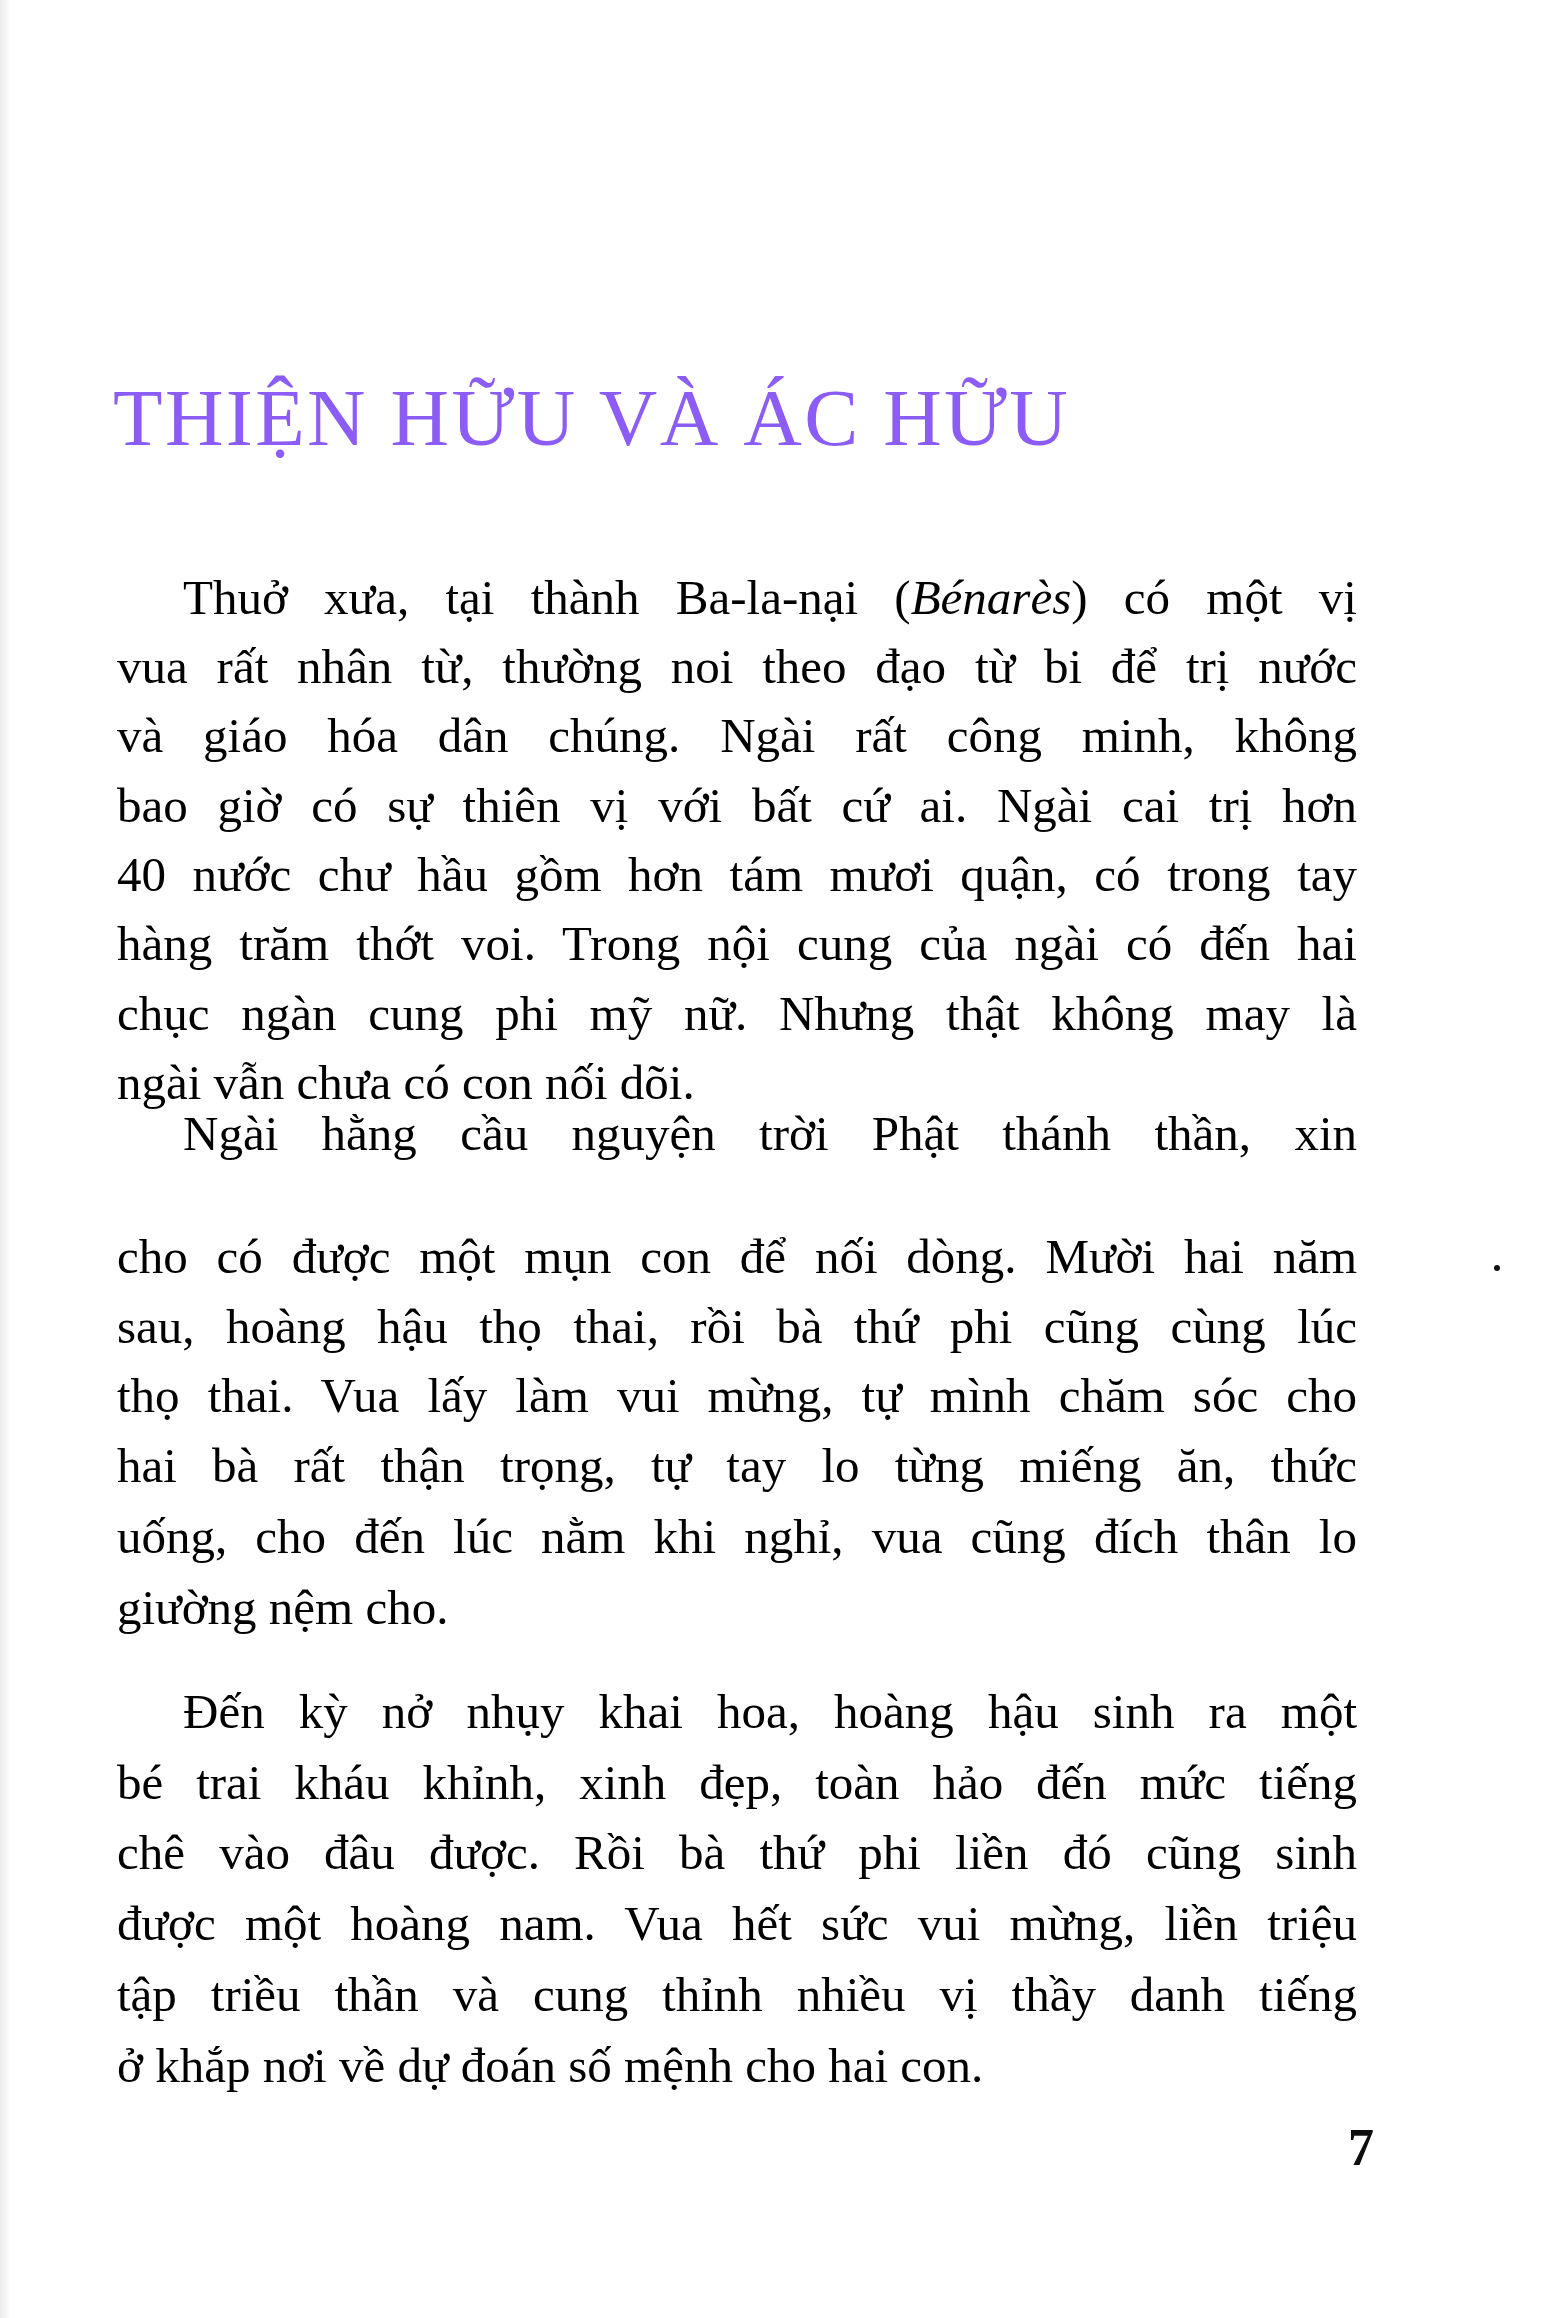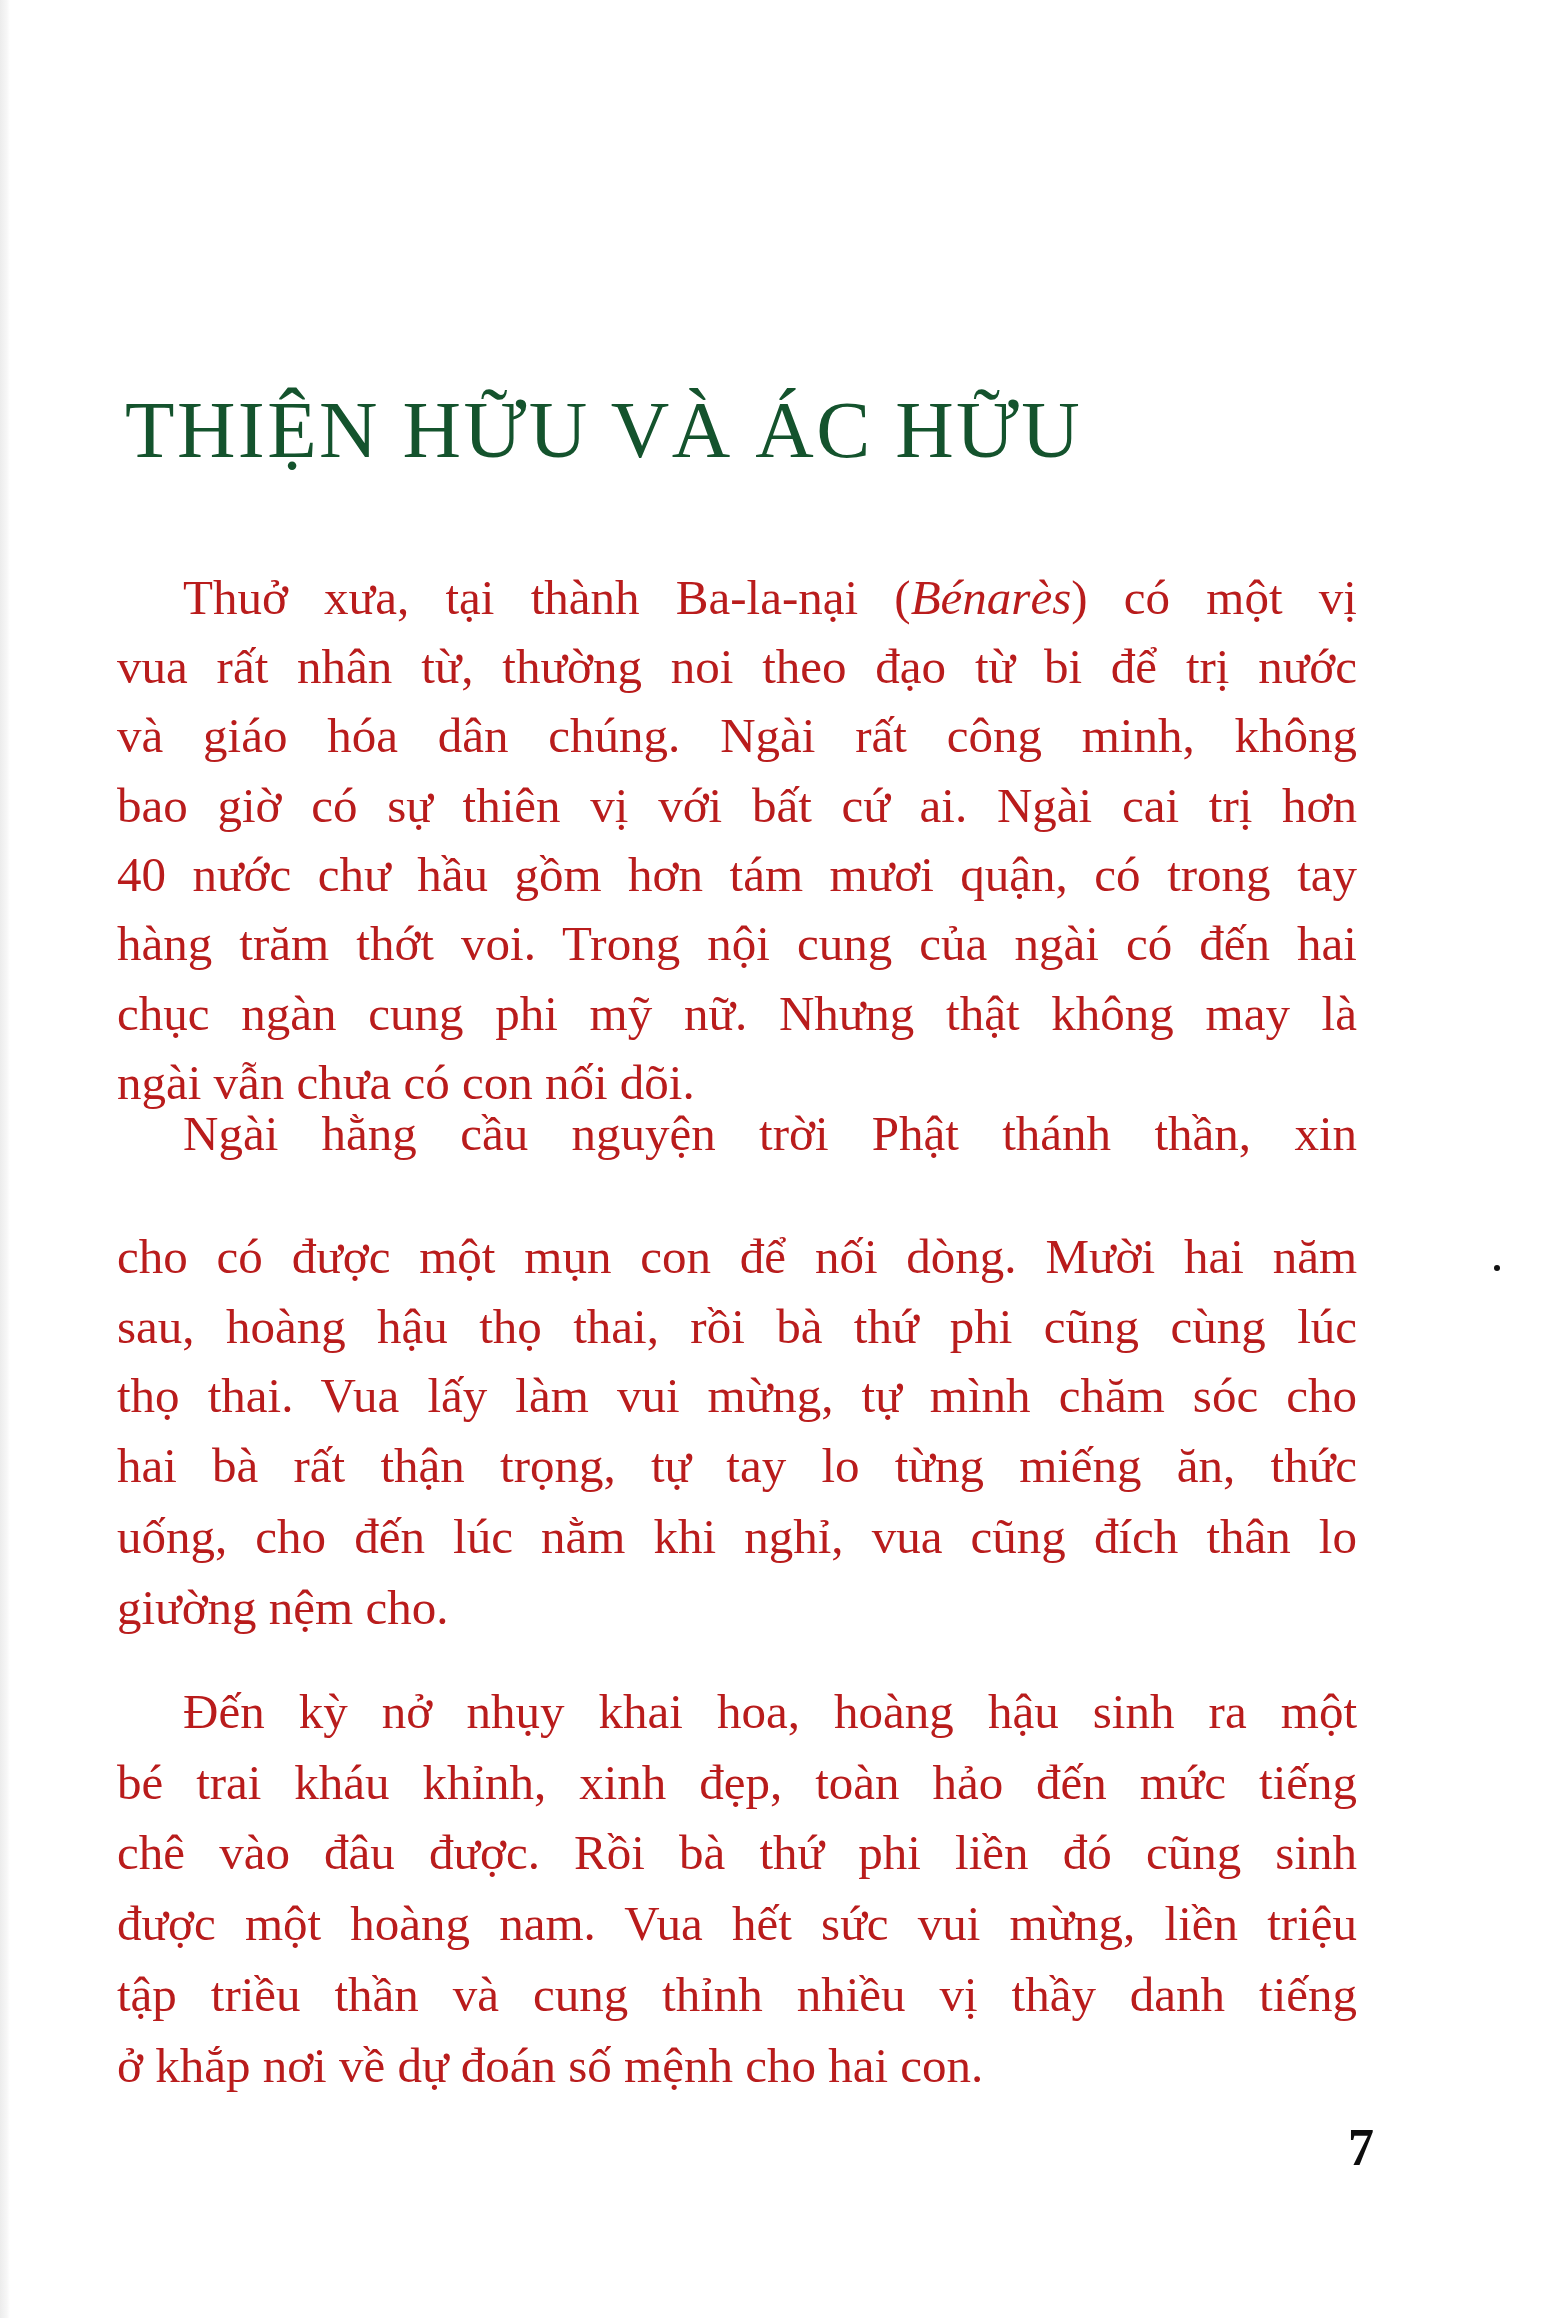--- a/index.html
+++ b/index.html
@@ -23,40 +23,40 @@
   }
   .chapter-title {
     position: absolute;
     left: 113px;
     top: 371px;            
     font-size: 81px;
     line-height: 95px;
     font-weight: normal;
     letter-spacing: 2.4px;
     white-space: nowrap;
-    margin: 12px;
-    color: #14532d;
+    margin: 0;
+    color: #8b5cf6;
   }
   .body-text {
     position: absolute;
     left: 117px;
     top: 0;
     width: 1240px;
   }
   .line {
     position: absolute;
     left: 0;
     width: 1240px;
     font-size: 49px;
     line-height: 69px;
     height: 69px;
     white-space: nowrap;
     text-align: justify;
     text-align-last: justify;
-    color: #b91c1c;
+    color: #000000;
   }
   .line.indent {
     left: 66px;
     width: 1174px;
   }
   .line.last {
     text-align: center;
     text-align-last: left;
   }
   .line em { font-style: italic; }

